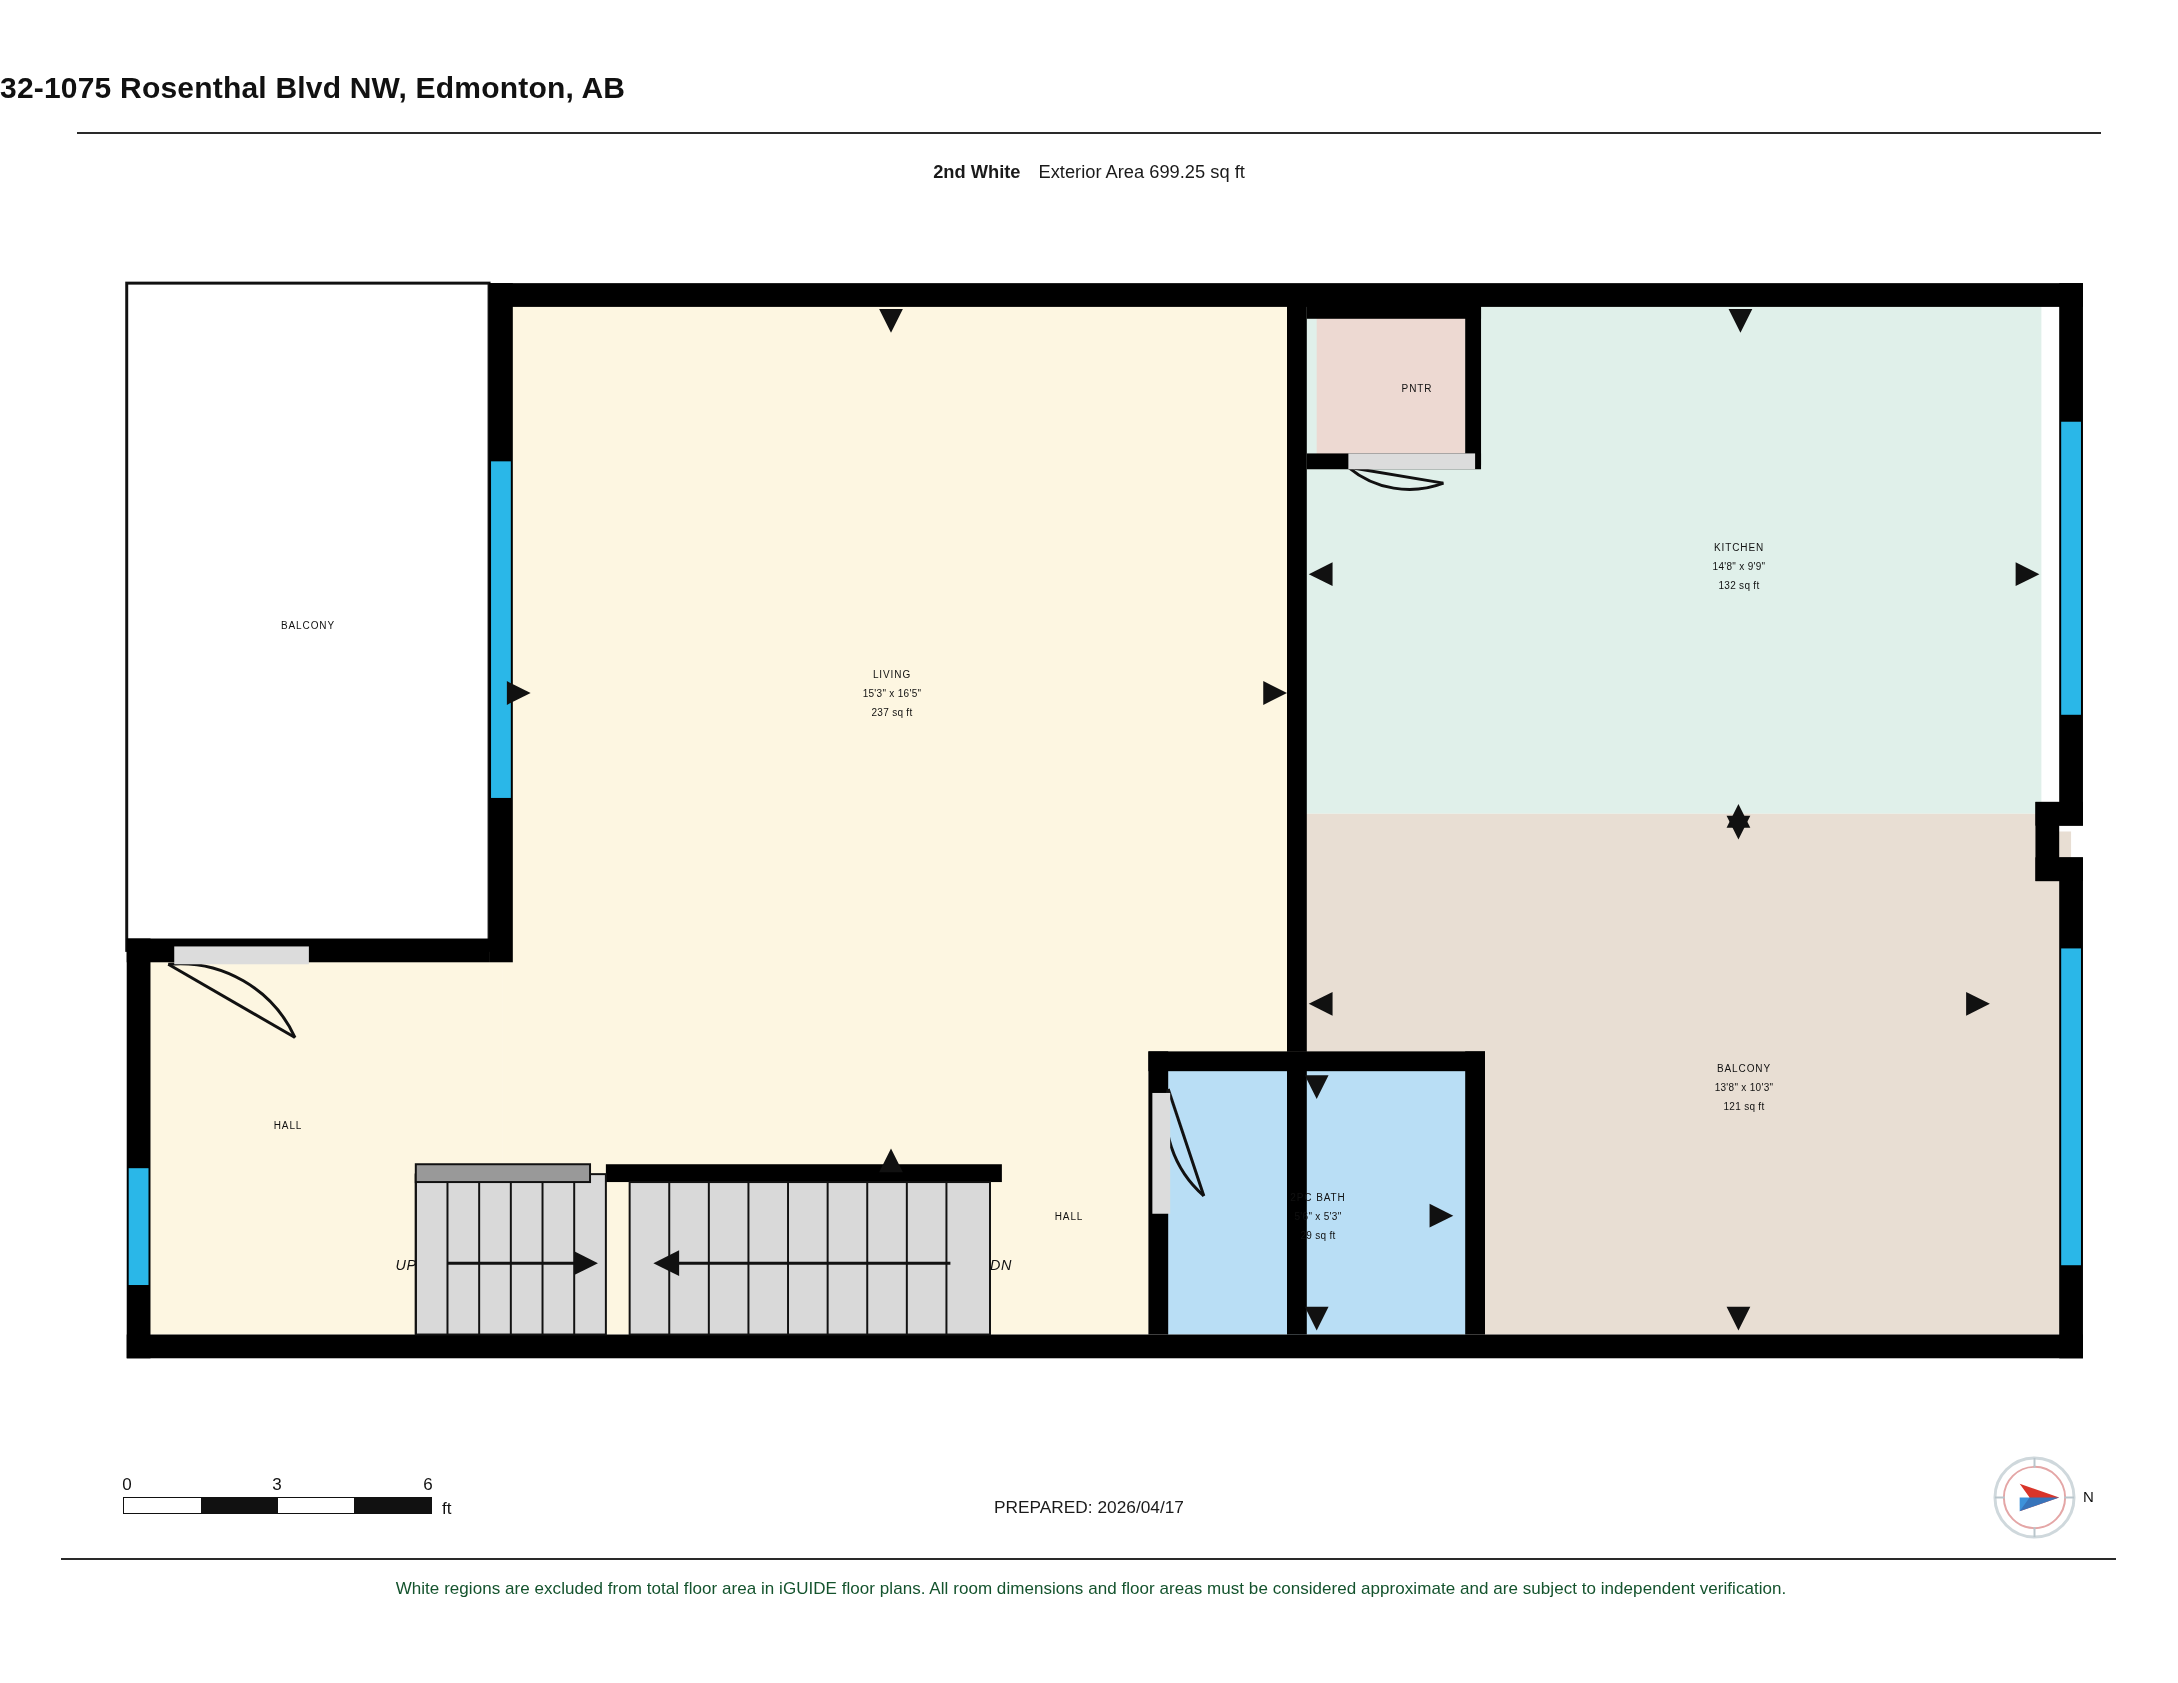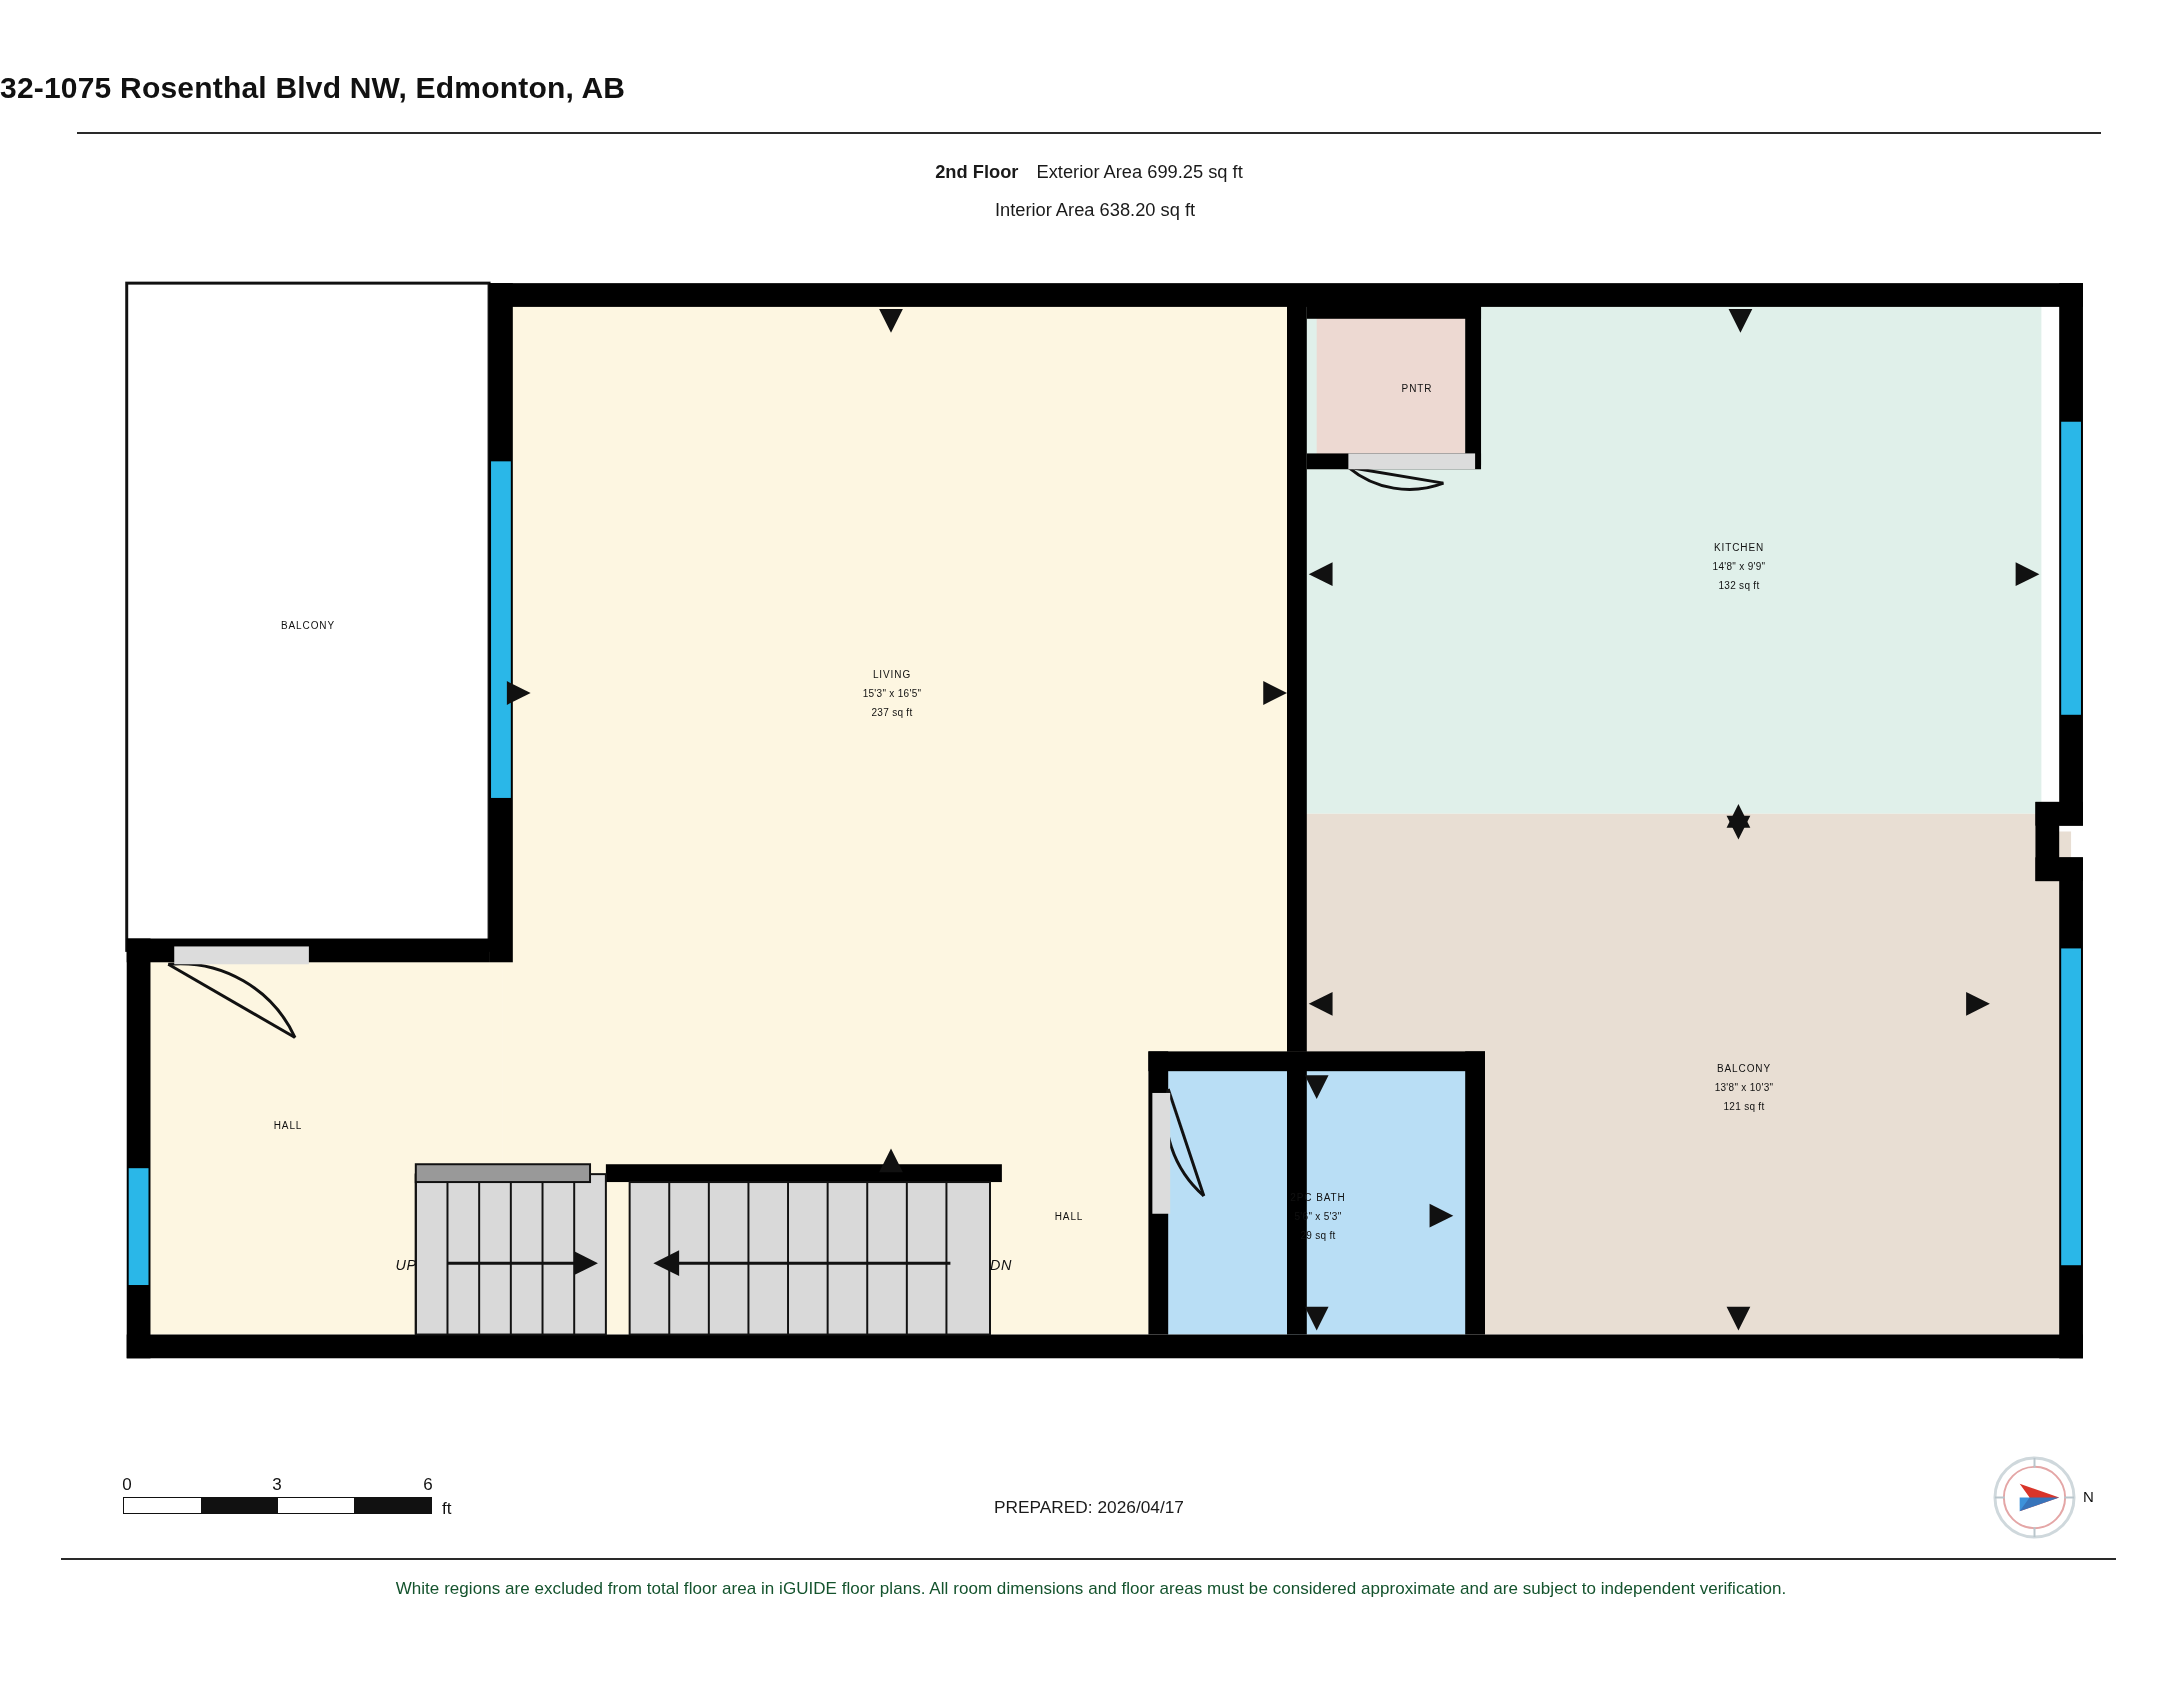--- a/index.html
+++ b/index.html
@@ -167,24 +167,21 @@
   }
 </style>
 </head>
 <body>
 
 <div class="title">32-1075 Rosenthal Blvd NW, Edmonton, AB</div>
 <div class="title-rule"></div>
 
 <div class="sub-block">
   <div>
-    <span class="sub-floor">2nd Floor</span><span>Exterior Area 699.25 sq ft</span>
-  </div>
-  <div>
-    <span style="margin-left:12px">Interior Area 638.20 sq ft</span>
+    <span class="sub-floor">2nd White</span><span>Exterior Area 699.25 sq ft</span>
   </div>
 </div>
 
 <svg id="plan" width="2178" height="1683" viewBox="0 0 2200 1700">
 
   <rect x="128" y="286" width="366" height="674" fill="#ffffff" stroke="none"></rect>
 
   <polygon points="508,296 1312,296 1312,1068 1160,1068 1160,1348 995,1348 995,1348 508,1348" fill="#fdf6e1" stroke="none"></polygon>
 
   <polygon points="150,960 508,960 508,1348 150,1348" fill="#fdf6e1" stroke="none"></polygon>

